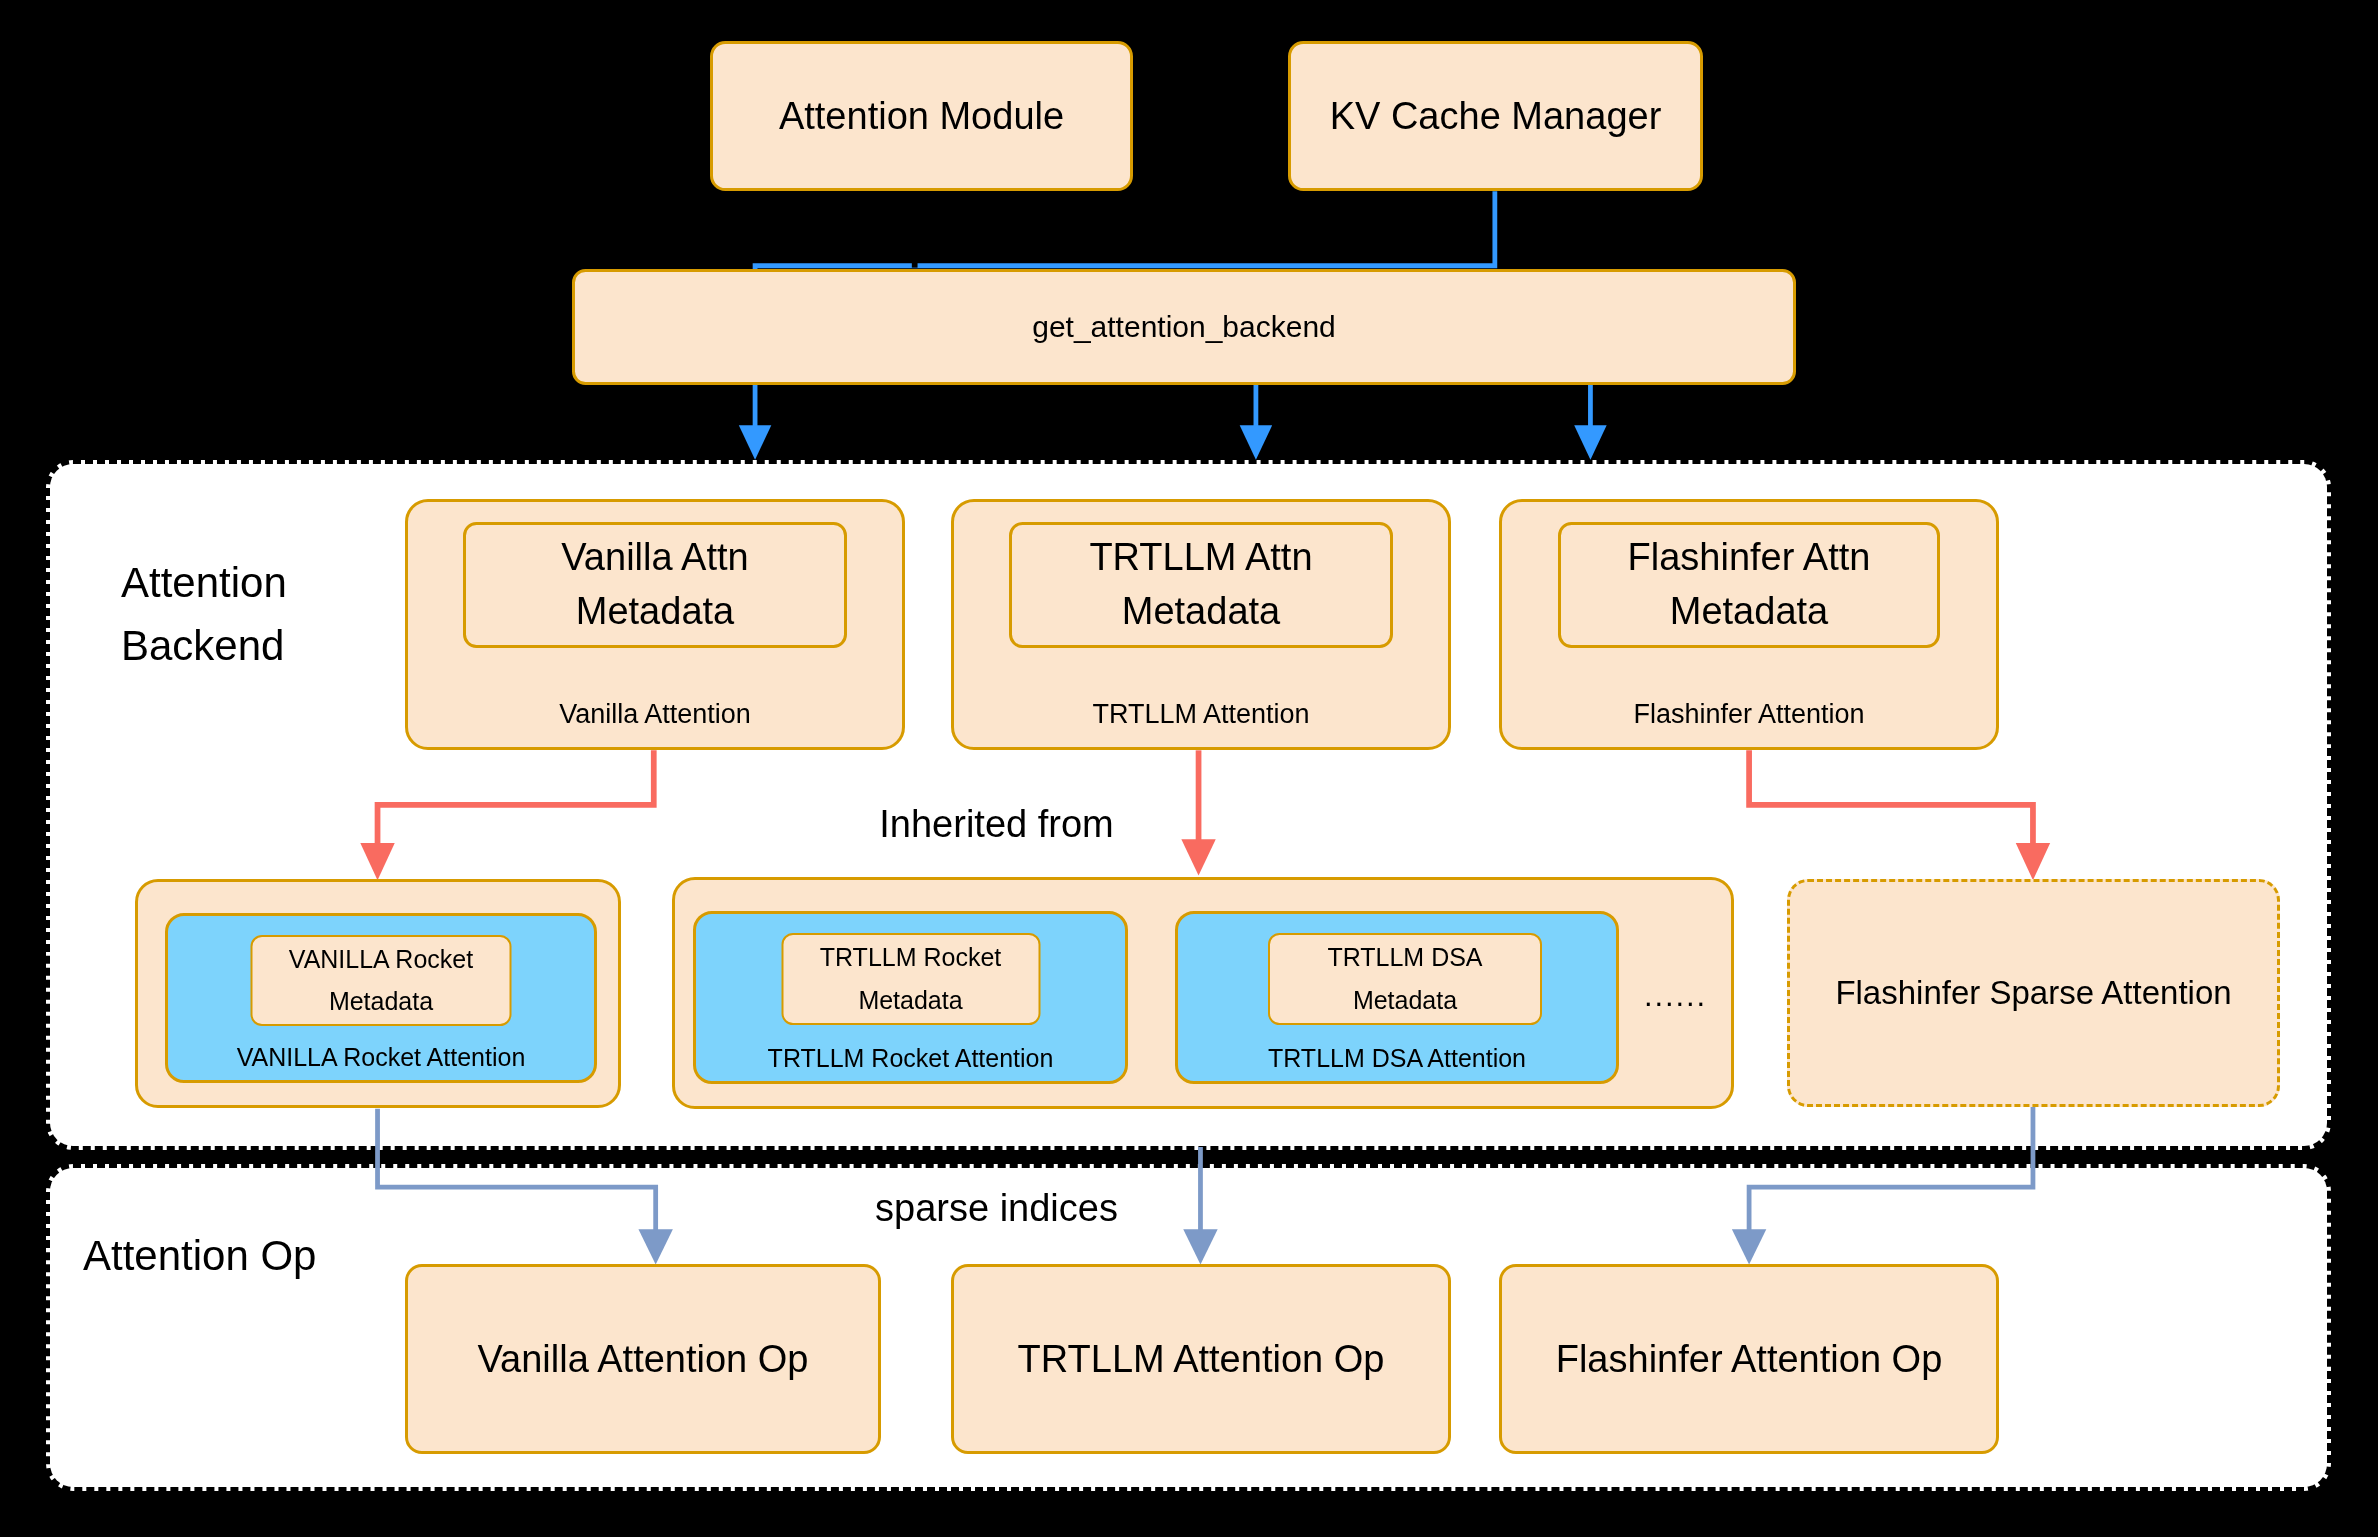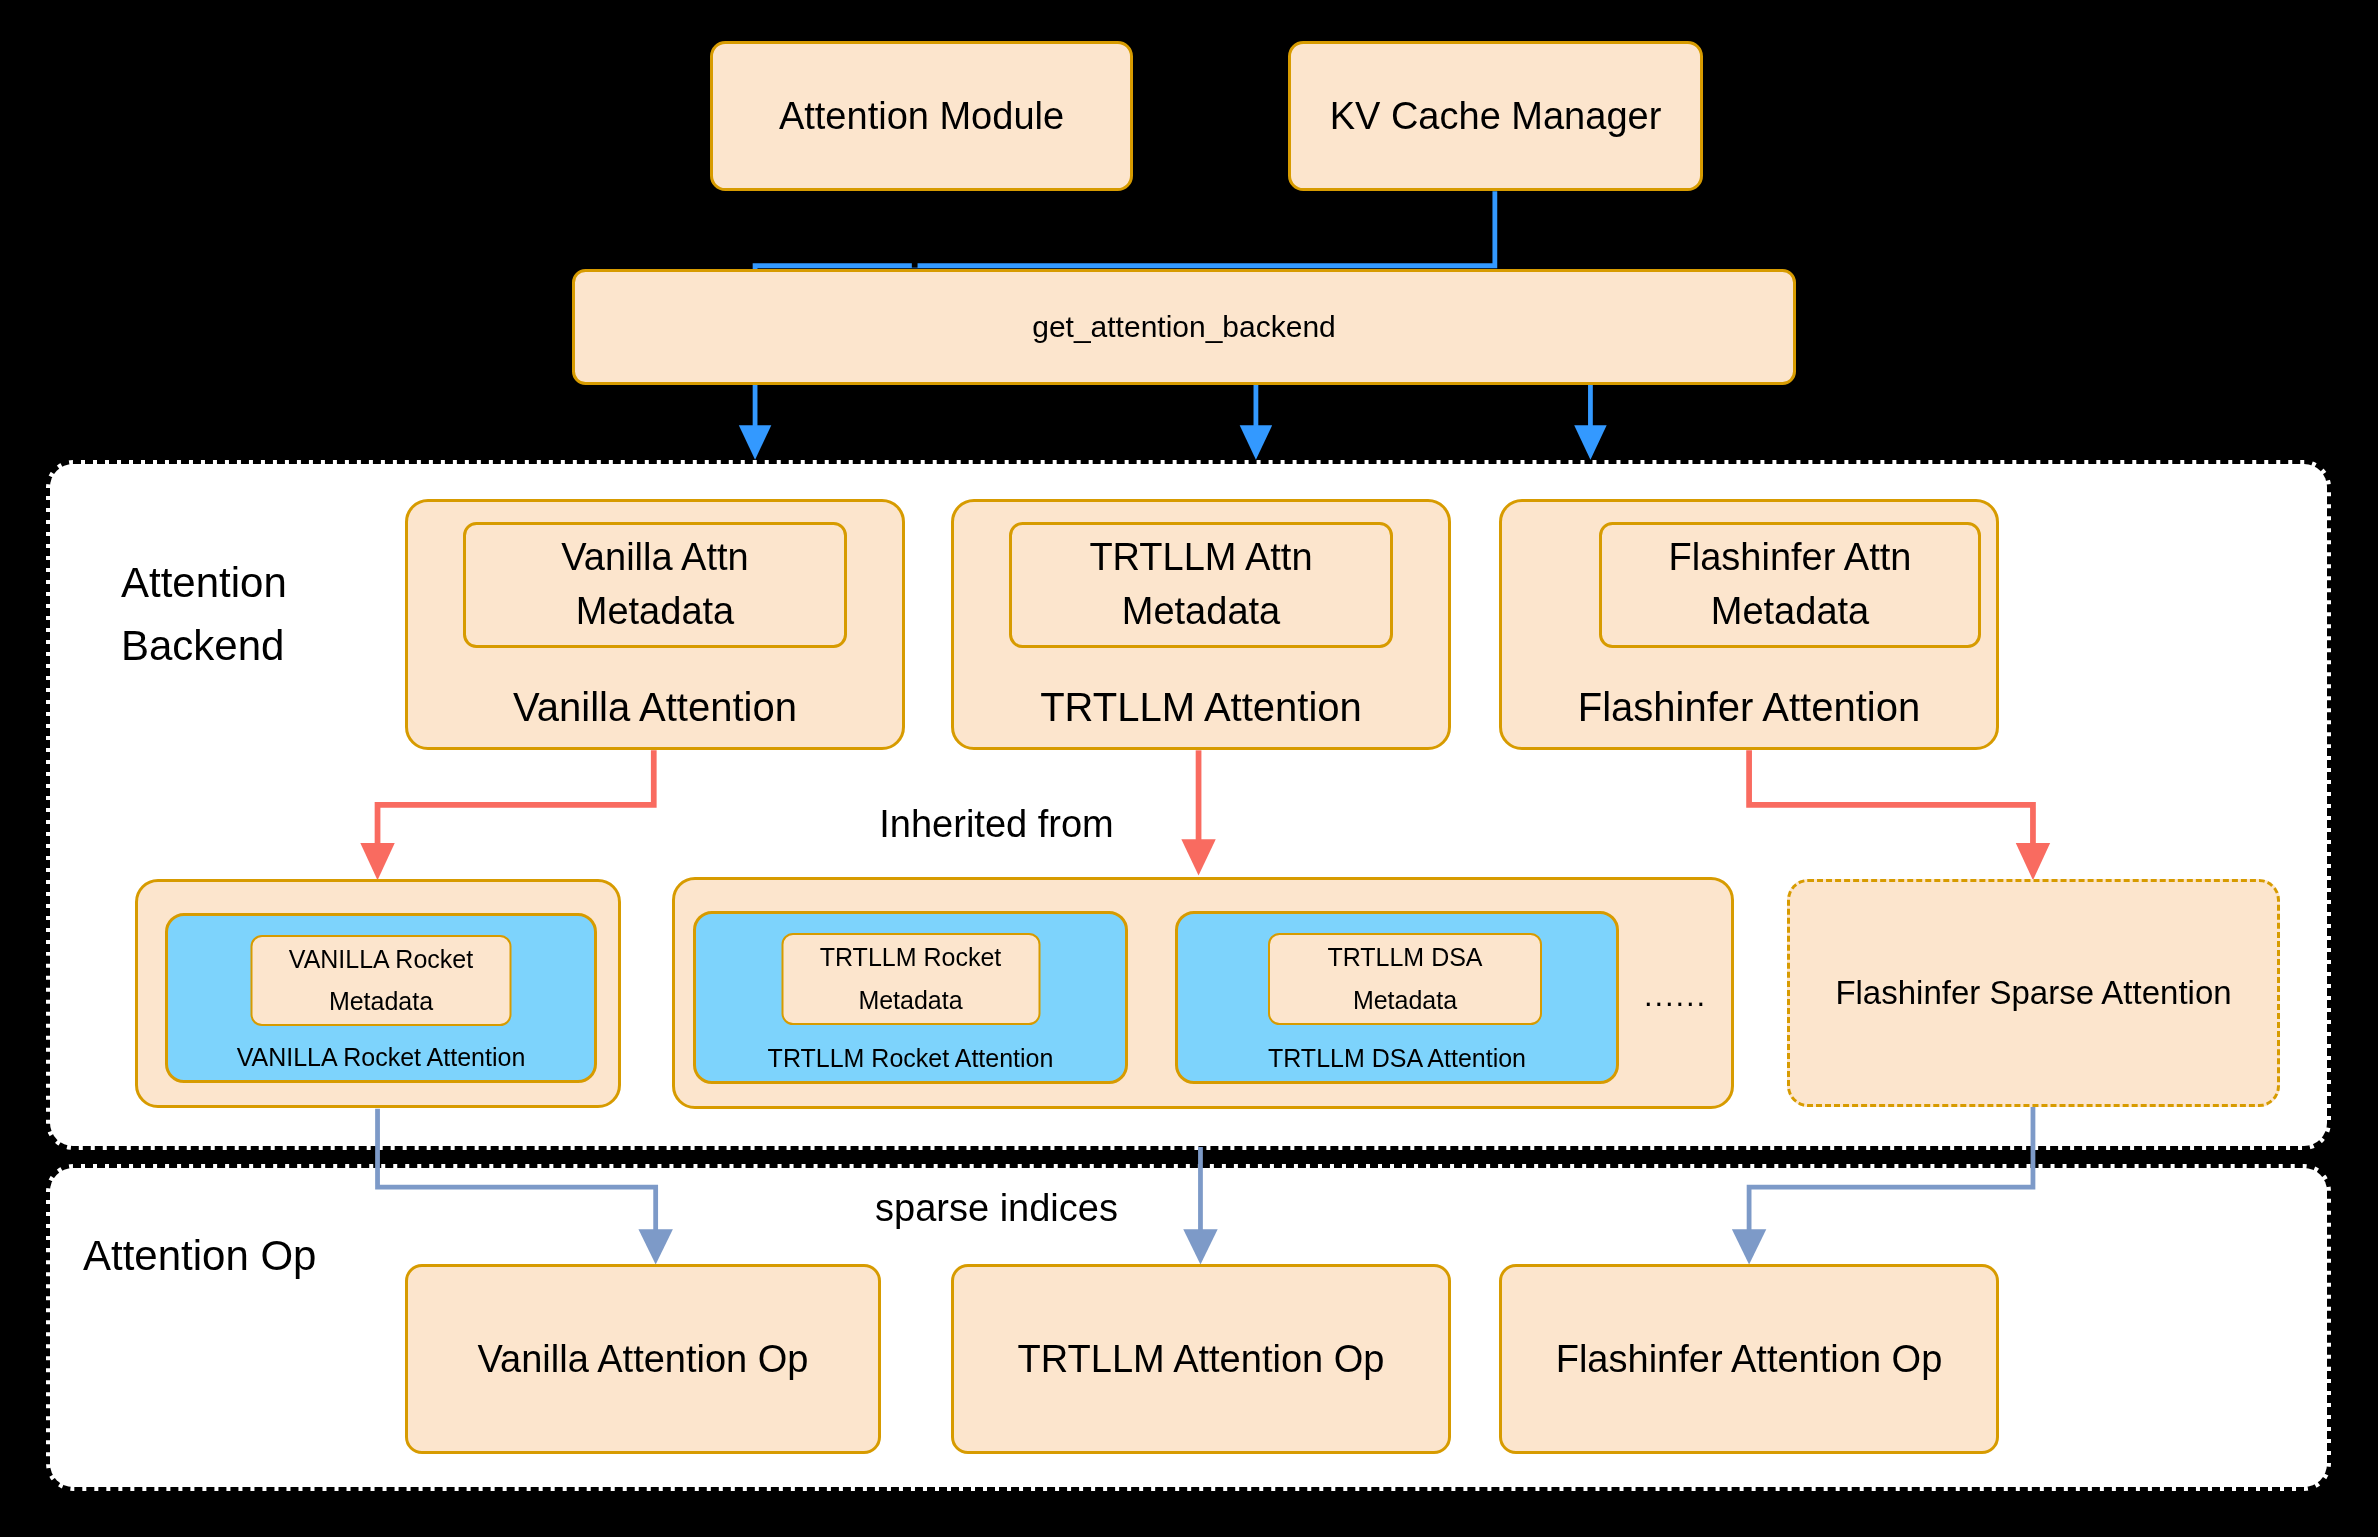--- a/index.html
+++ b/index.html
@@ -16,21 +16,21 @@
     position:absolute;background:#fff;border:4.8px dashed #000;border-radius:27px;
     box-sizing:border-box;
   }
   .meta{
     position:absolute;top:20px;left:50%;transform:translateX(-50%);
     background:#FCE5CD;border:3.8px solid #D79B00;border-radius:13.4px;box-sizing:border-box;
     display:flex;flex-direction:column;align-items:center;justify-content:center;
     font-size:38px;line-height:1.42;text-align:center;
   }
   .node-title{
-    position:absolute;bottom:17px;left:0;width:100%;text-align:center;font-size:40px;
+    position:absolute;bottom:17px;left:0;width:100%;text-align:center;font-size:27px;
   }
   .subnode{
     position:absolute;background:#7dd3fc;border:3.8px solid #D79B00;border-radius:19px;
     box-sizing:border-box;
   }
   .meta-sm{
     position:absolute;top:19px;left:50%;transform:translateX(-50%);
     background:#FCE5CD;border:2.9px solid #D79B00;border-radius:11.5px;box-sizing:border-box;
     display:flex;flex-direction:column;align-items:center;justify-content:space-between;
     padding:7.6px 3.8px;font-size:25px;text-align:center;
@@ -108,21 +108,21 @@
 
   <div class="node" style="left:951px;top:499px;width:500px;height:251px;border-radius:23px;">
     <div class="meta" style="width:384px;height:126px;">
       <div>TRTLLM Attn</div>
       <div>Metadata</div>
     </div>
     <div class="node-title">TRTLLM Attention</div>
   </div>
 
   <div class="node" style="left:1499px;top:499px;width:500px;height:251px;border-radius:23px;">
-    <div class="meta" style="width:382px;height:126px;margin-left:41px;">
+    <div class="meta" style="width:382px;height:126px;">
       <div>Flashinfer Attn</div>
       <div>Metadata</div>
     </div>
     <div class="node-title">Flashinfer Attention</div>
   </div>
 
   <div class="float-label" style="left:841px;top:803px;width:311px;">Inherited from</div>
 
   <div class="node" style="left:135px;top:879px;width:486px;height:229px;border-radius:23px;">
     <div class="subnode" style="left:27px;top:31px;width:432px;height:170px;">

